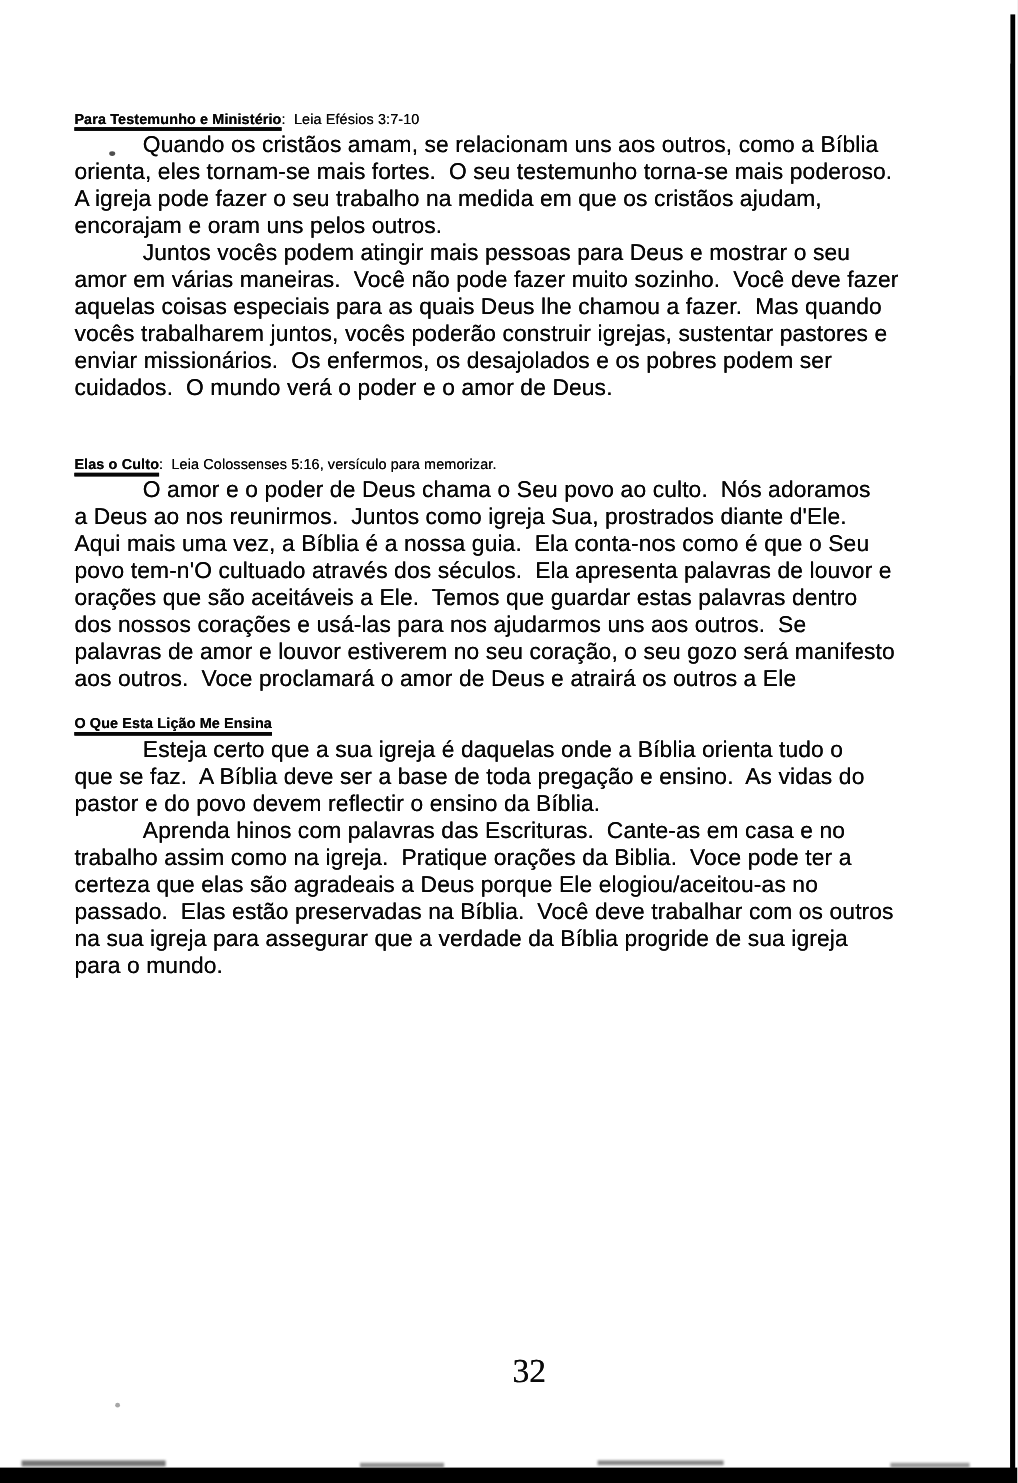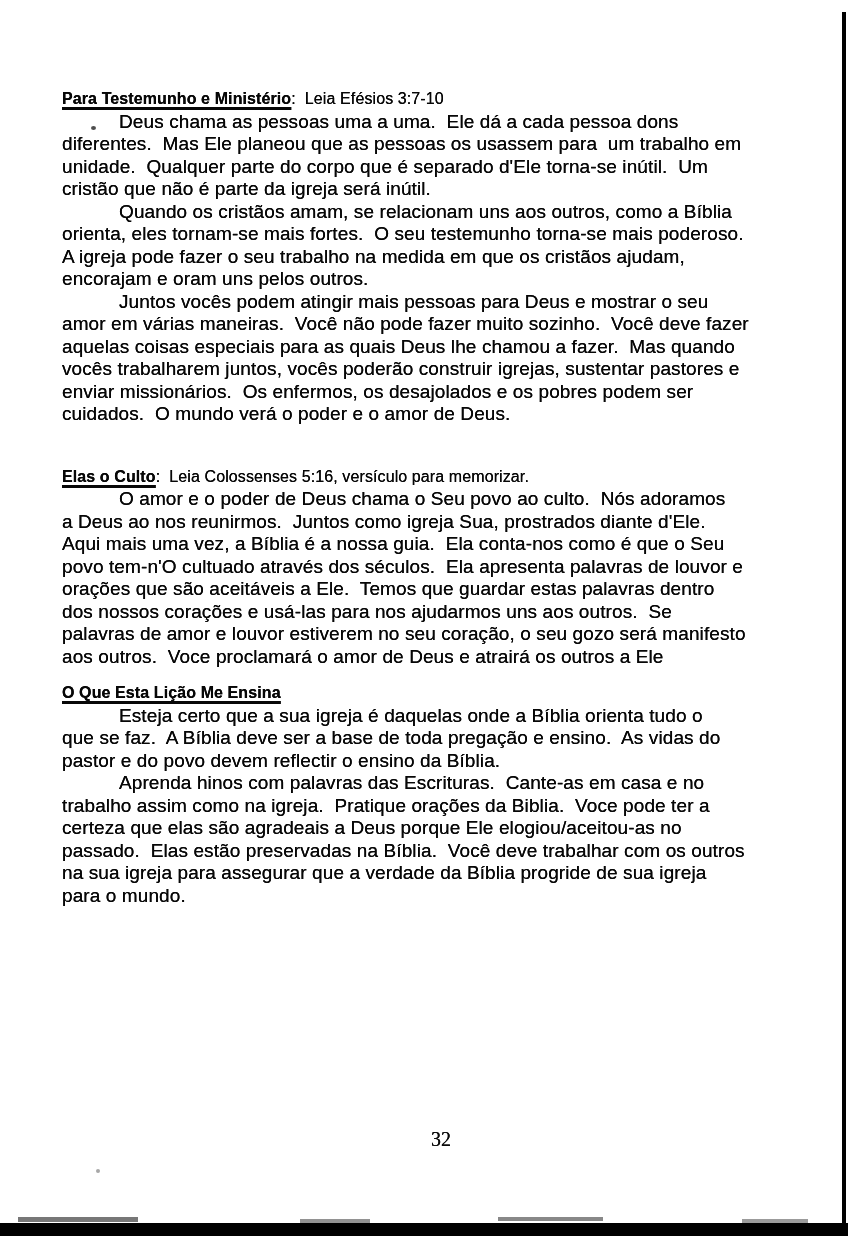--- a/index.html
+++ b/index.html
@@ -22,40 +22,40 @@
     text-shadow: 0 0 0.45px currentColor; 
     letter-spacing: 0.1px;
   }
   .section { margin: 0; }
   .section + .section.gap-lg { margin-top: 40px; }
   .section + .section.gap-md { margin-top: 14px; }
   .heading {
     font-weight: bold;
     white-space: pre;
     margin: 0;
-    font-size: 16px;
+    font-size: 12px;
   }
   .heading .title {
     text-decoration: underline;
     text-decoration-thickness: 2.5px;
     text-underline-offset: 3px;
   }
   .heading .suffix { font-weight: normal; }
   .para {
     margin: 0;
     white-space: pre;       
     text-indent: 57px;      
   }
   .page-number {
     position: absolute;
     top: 1128px;
     left: 50%;
     transform: translateX(calc(-50% + 17px));
     font-family: "Liberation Serif", serif;
-    font-size: 20px;
+    font-size: 28px;
     color: #0a0a0a;
     text-shadow: 0 0 0.4px currentColor;
   }
   
   .edge-right {
     position: absolute;
     right: 2px;
     top: 12px;
     bottom: 6px;
     width: 4px;
@@ -81,24 +81,20 @@
 </style>
 </head>
 <body>
 
 <div class="page">
 
   <div class="content">
 
     <div class="section">
       <div class="heading"><span class="title">Para Testemunho e Ministério</span><span class="suffix">:  Leia Efésios 3:7-10</span></div>
-      <p class="para">Deus chama as pessoas uma a uma.  Ele dá a cada pessoa dons
-diferentes.  Mas Ele planeou que as pessoas os usassem para  um trabalho em
-unidade.  Qualquer parte do corpo que é separado d'Ele torna-se inútil.  Um
-cristão que não é parte da igreja será inútil.</p>
       <p class="para">Quando os cristãos amam, se relacionam uns aos outros, como a Bíblia
 orienta, eles tornam-se mais fortes.  O seu testemunho torna-se mais poderoso.
 A igreja pode fazer o seu trabalho na medida em que os cristãos ajudam,
 encorajam e oram uns pelos outros.</p>
       <p class="para">Juntos vocês podem atingir mais pessoas para Deus e mostrar o seu
 amor em várias maneiras.  Você não pode fazer muito sozinho.  Você deve fazer
 aquelas coisas especiais para as quais Deus lhe chamou a fazer.  Mas quando
 vocês trabalharem juntos, vocês poderão construir igrejas, sustentar pastores e
 enviar missionários.  Os enfermos, os desajolados e os pobres podem ser
 cuidados.  O mundo verá o poder e o amor de Deus.</p>

